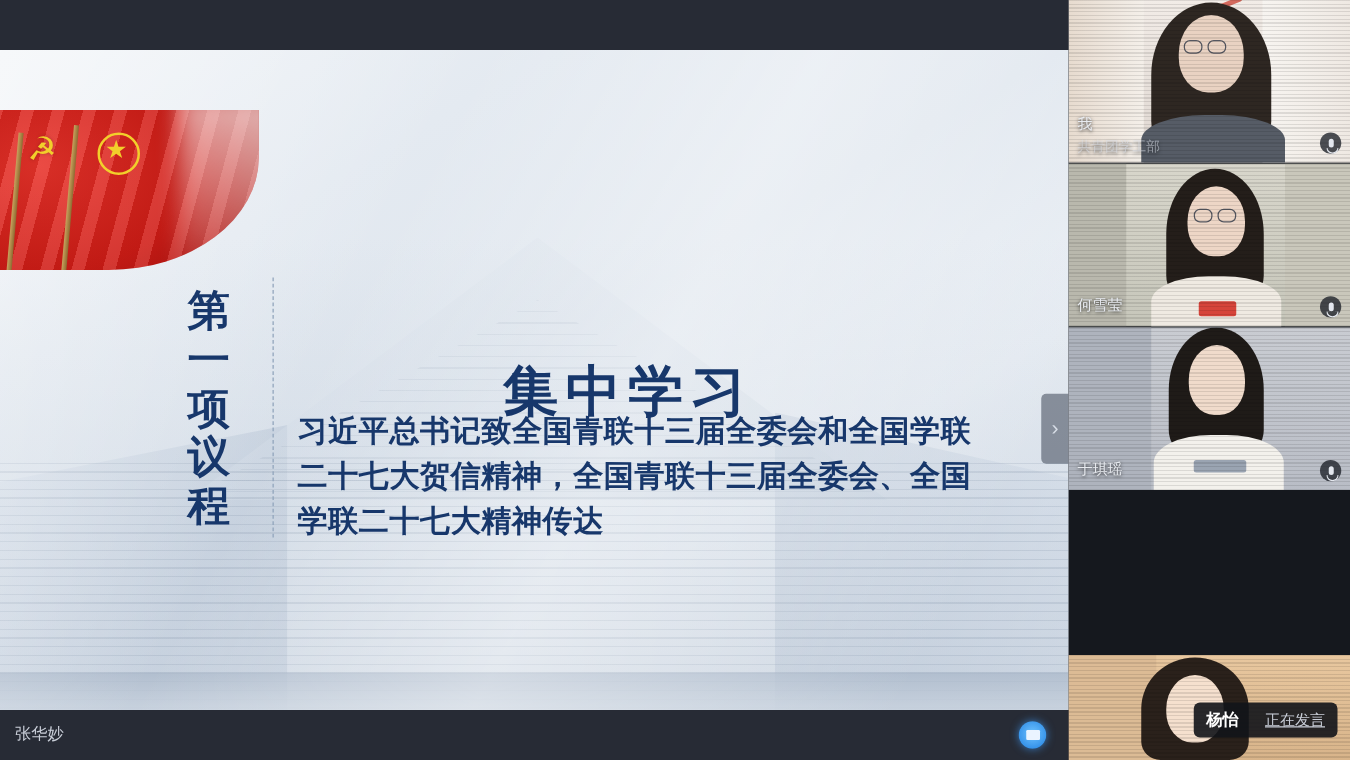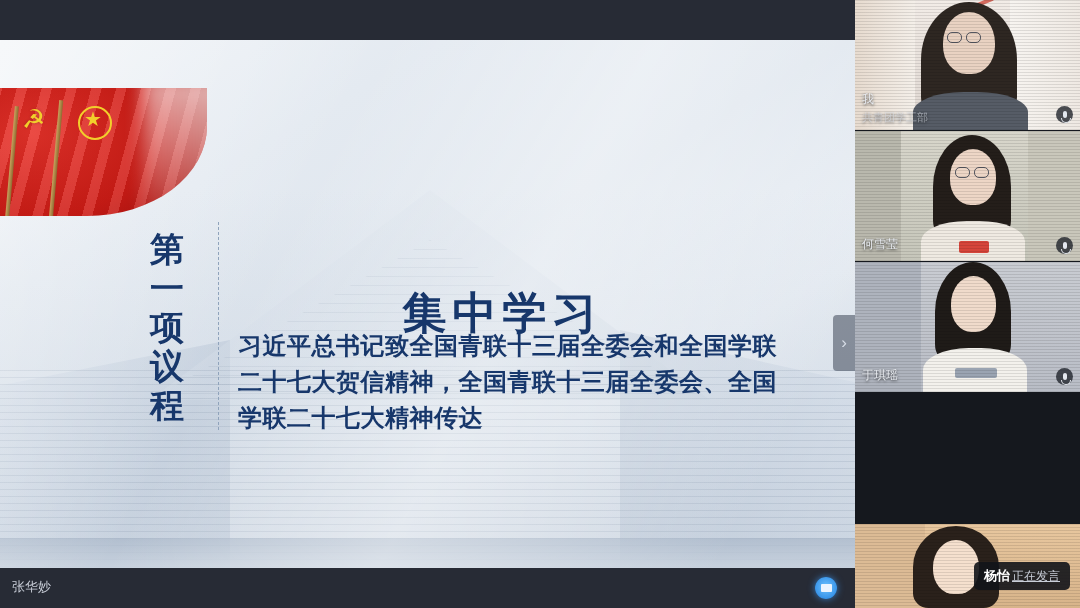--- a/index.html
+++ b/index.html
@@ -101,21 +101,21 @@
       border:1px solid #e3e7ee;border-top:none;border-radius:0 0 5px 5px;}
 
   
   .head{position:absolute;border-radius:50% 50% 45% 45%;}
   .hair{position:absolute;border-radius:50% 50% 18% 18%;}
   .torso{position:absolute;border-radius:44% 44% 0 0;}
   .glasses{position:absolute;display:flex;gap:4px;}
   .glasses i{display:block;width:13px;height:9px;border:1.4px solid rgba(52,60,74,.82);border-radius:5px;}
 
   .speakbadge{position:absolute;right:10px;bottom:18px;background:rgba(18,20,26,.9);color:#fff;
-      border-radius:5px;padding:5px 10px;font-size:13px;display:flex;gap:2px;align-items:baseline;}
+      border-radius:5px;padding:5px 10px;font-size:13px;display:flex;gap:21px;align-items:baseline;}
   .speakbadge .who{font-weight:700;}
   .speakbadge .act{color:#c9ced8;font-size:12px;text-decoration:underline;}
 </style>
 </head>
 <body>
 
 <div class="app">
 
   <div class="stage">
 

